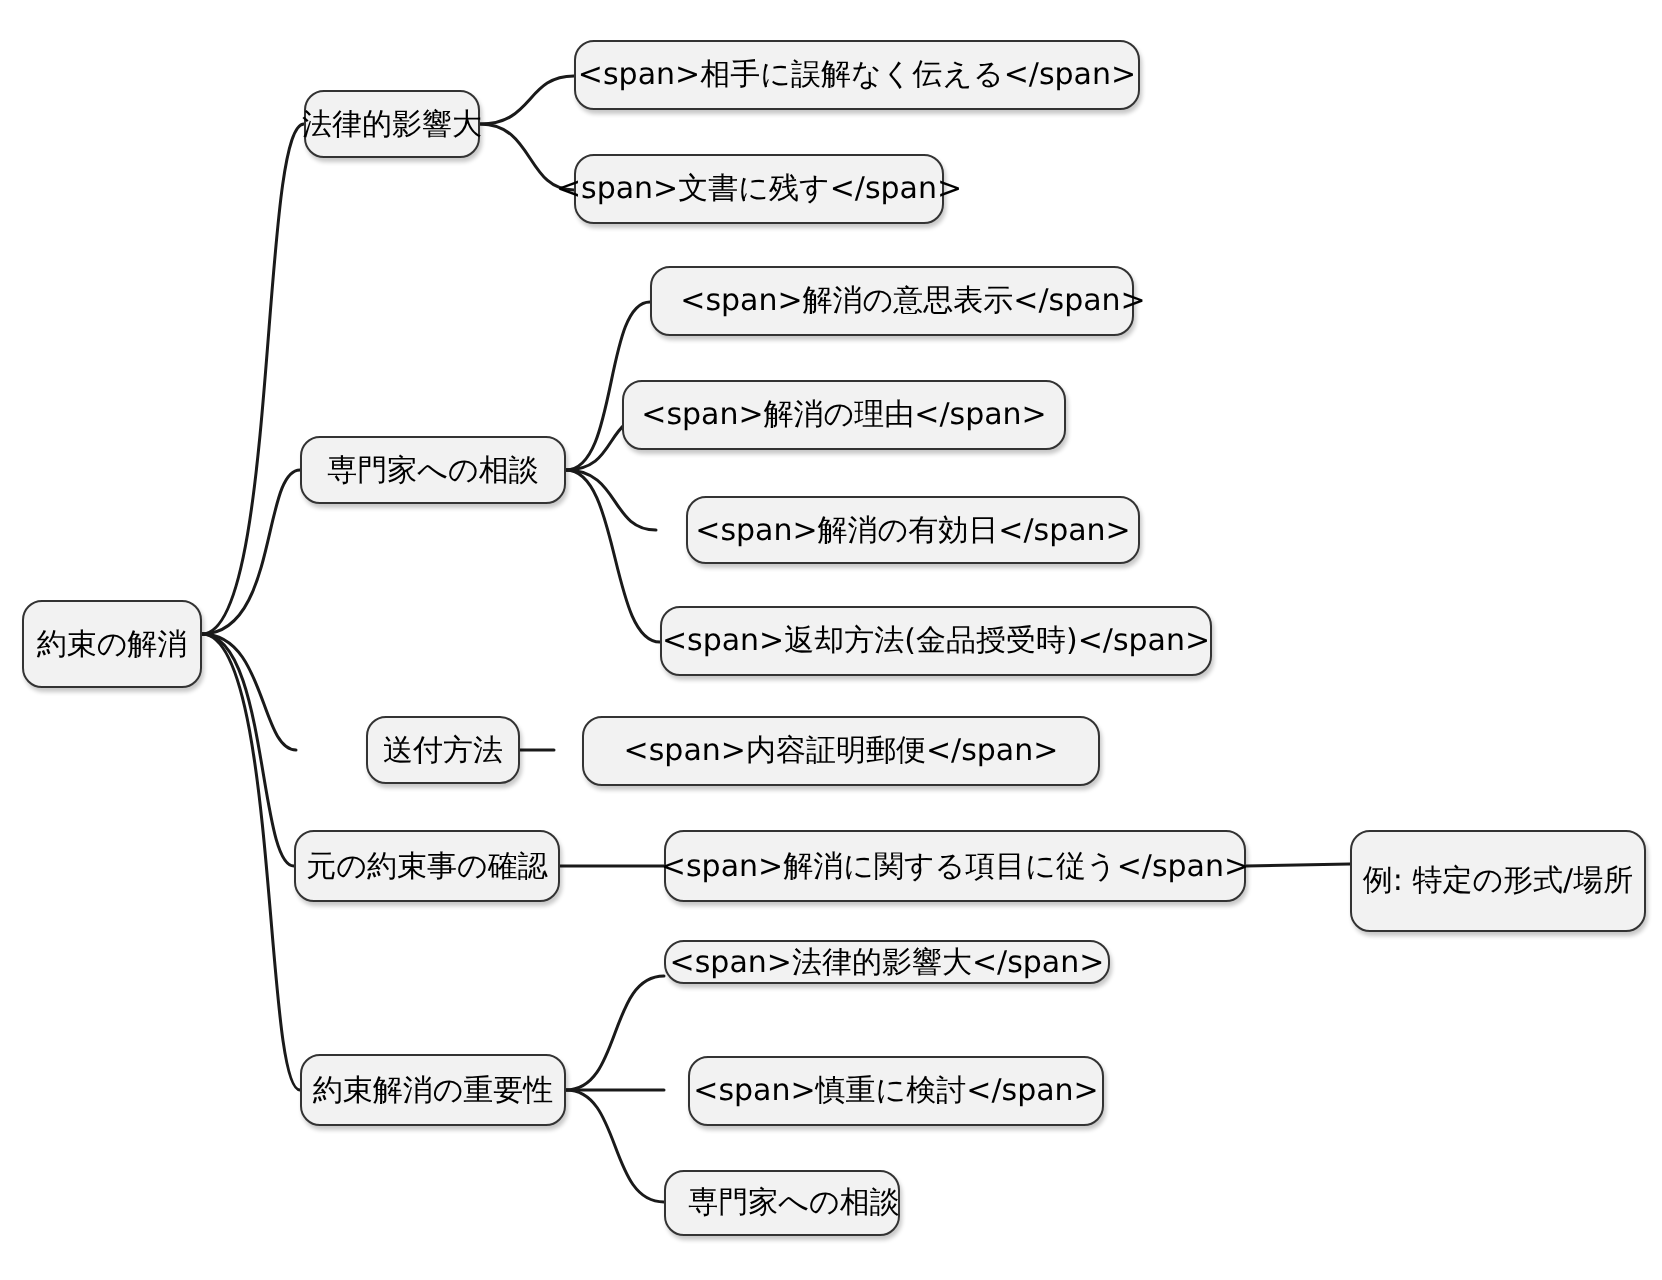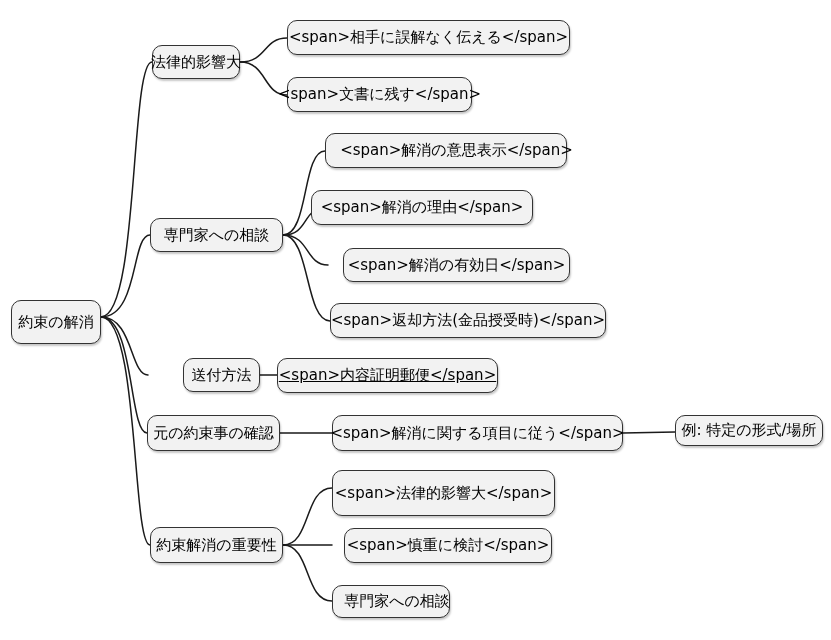--- a/index.html
+++ b/index.html
@@ -64,24 +64,24 @@
   <div class="node" style="left:287px; top:20px; width:283px; height:35px;">&lt;span&gt;相手に誤解なく伝える&lt;/span&gt;</div>
   <div class="node" style="left:287px; top:77px; width:185px; height:35px;">&lt;span&gt;文書に残す&lt;/span&gt;</div>
 
   <div class="node" style="left:150px; top:218px; width:133px; height:34px;">専門家への相談</div>
   <div class="node" style="left:325px; top:133px; width:242px; height:35px;padding-left:21px;">&lt;span&gt;解消の意思表示&lt;/span&gt;</div>
   <div class="node" style="left:311px; top:190px; width:222px; height:35px;">&lt;span&gt;解消の理由&lt;/span&gt;</div>
   <div class="node" style="left:328px; top:248px; width:227px; height:34px;margin-left:15px;">&lt;span&gt;解消の有効日&lt;/span&gt;</div>
   <div class="node" style="left:330px; top:303px; width:276px; height:35px;">&lt;span&gt;返却方法(金品授受時)&lt;/span&gt;</div>
 
   <div class="node" style="left:148px; top:358px; width:77px; height:34px;margin-left:35px;">送付方法</div>
-  <div class="node" style="left:277px; top:358px; width:221px; height:35px;text-decoration:underline;">&lt;span&gt;内容証明郵便&lt;/span&gt;</div>
+  <div class="node" style="left:291px; top:358px; width:259px; height:35px;">&lt;span&gt;内容証明郵便&lt;/span&gt;</div>
 
   <div class="node" style="left:147px; top:415px; width:133px; height:36px;">元の約束事の確認</div>
   <div class="node" style="left:332px; top:415px; width:291px; height:36px;">&lt;span&gt;解消に関する項目に従う&lt;/span&gt;</div>
-  <div class="node" style="left:675px; top:415px; width:148px; height:31px;">例: 特定の形式/場所</div>
+  <div class="node" style="left:675px; top:415px; width:148px; height:51px;">例: 特定の形式/場所</div>
 
   <div class="node" style="left:150px; top:527px; width:133px; height:36px;">約束解消の重要性</div>
-  <div class="node" style="left:332px; top:470px; width:223px; height:46px;">&lt;span&gt;法律的影響大&lt;/span&gt;</div>
+  <div class="node" style="left:332px; top:470px; width:223px; height:22px;">&lt;span&gt;法律的影響大&lt;/span&gt;</div>
   <div class="node" style="left:344px; top:528px; width:208px; height:35px;">&lt;span&gt;慎重に検討&lt;/span&gt;</div>
   <div class="node" style="left:332px; top:585px; width:118px; height:33px;padding-left:12px;">専門家への相談</div>
 
 </div>
 
 </body></html>

